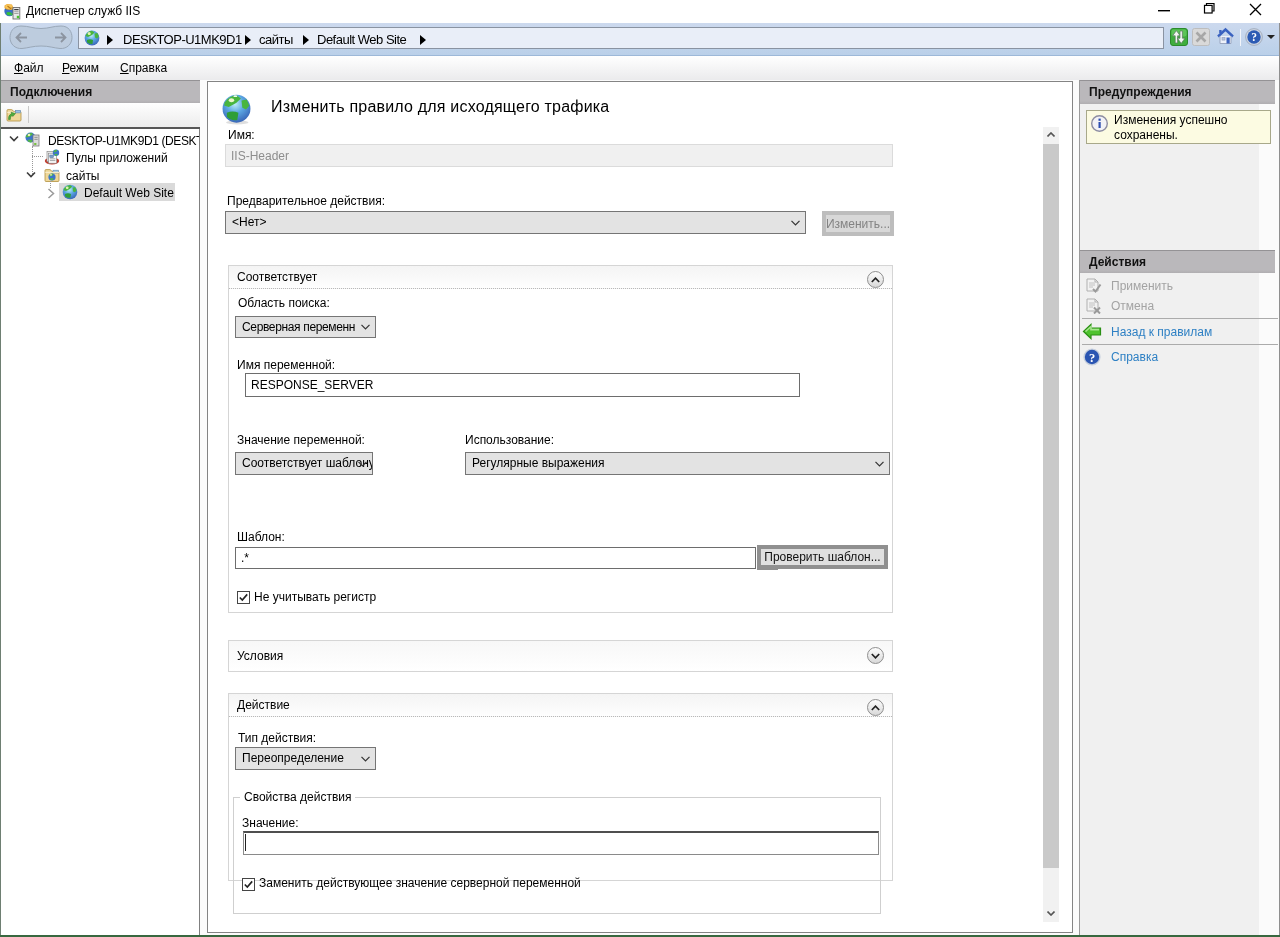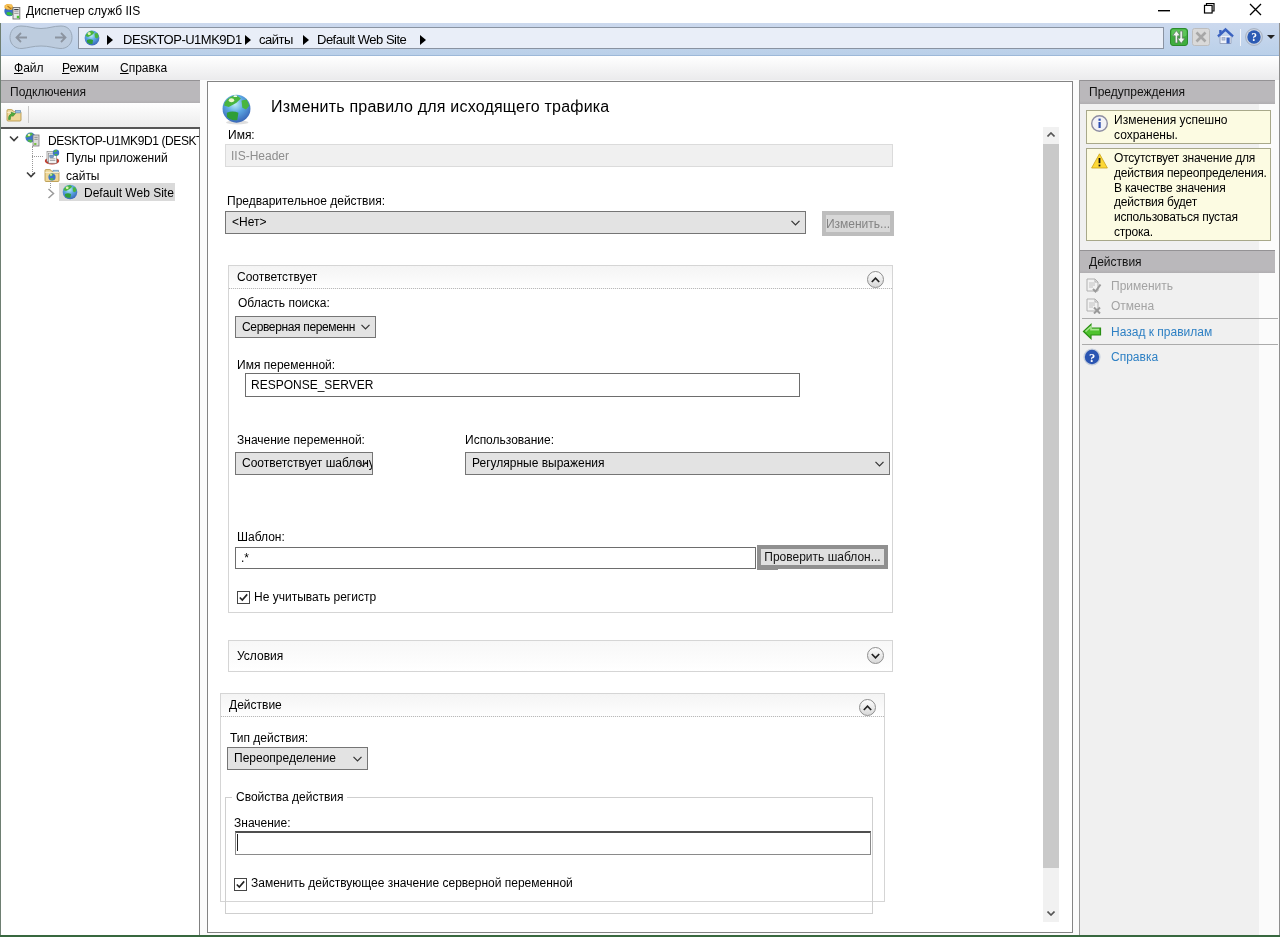--- a/index.html
+++ b/index.html
@@ -5,21 +5,21 @@
 body{position:relative;font-family:"Liberation Sans",sans-serif;font-size:12px;background:#fff;overflow:hidden;color:#000}
 .a{position:absolute}
 .combo{position:absolute;background:#e3e3e3;border:1px solid #757575;font-size:12px;line-height:20px;padding-left:6px;white-space:nowrap;overflow:hidden}
 .combo svg{position:absolute;right:5px;top:50%;margin-top:-3px}
 .inp{position:absolute;background:#fff;border:1px solid #6d6d6d;font-size:12px;padding-left:5px;display:flex;align-items:center;white-space:nowrap}
 .btn{position:absolute;background:#ddd;border:4px solid #404040;font-size:12px;display:flex;align-items:center;justify-content:center;white-space:nowrap}
 .sect{position:absolute;border:1px solid #d5d5d5;background:#fff}
 .shdr{position:absolute;left:0;top:0;right:0;height:23px;background:linear-gradient(#f4f4f4,#fefefe);font-size:12px;line-height:23px;padding-left:8px}
 .circ{position:absolute;width:17px;height:17px;border-radius:50%;border:1px solid #8e8e8e;background:linear-gradient(#fdfdfd,#d8d8d8);display:flex;align-items:center;justify-content:center}
 .chk{position:absolute;width:13px;height:13px;background:#fff;border:1px solid #454545}
-.phdr{position:absolute;background:linear-gradient(#bab8bb 86%,#b0aeb1);border-top:1px solid #949295;font-weight:normal;font-size:12px;line-height:22px;padding-left:9px;color:#111}
+.phdr{position:absolute;background:linear-gradient(#bab8bb 86%,#b0aeb1);border-top:1px solid #949295;font-weight:bold;font-size:12px;line-height:22px;padding-left:9px;color:#111}
 .ybox{position:absolute;background:#fcfbe2;border:1px solid #a8a88a;font-size:12px;line-height:14.8px}
 .alink{color:#2e80c4;font-size:12px}
 .agray{color:#a3a3a3;font-size:12px}
 .dotv{position:absolute;border-left:1px dotted #989898;width:0}
 </style></head>
 <body>
 
 <div class="a" style="left:0;top:0;width:1280px;height:23px;background:#fff">
   <svg class="a" style="left:4px;top:3px" width="17" height="17" viewBox="0 0 17 17">
     <circle cx="5.5" cy="8" r="5.2" fill="#3a6fc8"></circle>
@@ -259,21 +259,21 @@
 
   <div class="sect" style="left:20px;top:558px;width:665px;height:32px">
     <div class="shdr" style="height:30px;line-height:30px;background:linear-gradient(#f7f7f7,#fff)">Условия</div>
     <div class="circ" style="right:8px;top:6px">
         <svg width="9" height="6" viewBox="0 0 9 6">
           <path d="M0.8 1 L4.5 4.8 L8.2 1" fill="none" stroke="#222" stroke-width="1.7"></path>
         </svg>
       </div>
   </div>
 
-  <div class="sect" style="left:12px;top:611px;width:665px;height:209px">
+  <div class="sect" style="left:20px;top:611px;width:665px;height:188px">
     <div class="shdr" style="border-bottom:1px dotted #b9b9b9">Действие</div>
     <div class="circ" style="right:8px;top:5px">
         <svg width="9" height="6" viewBox="0 0 9 6">
           <path d="M0.8 5 L4.5 1.2 L8.2 5" fill="none" stroke="#222" stroke-width="1.7"></path>
         </svg>
       </div>
     <span class="a" style="left:9px;top:37px">Тип действия:</span>
     <div class="combo" style="left:6px;top:53px;width:141px;height:23px">Переопределение
       <svg width="9" height="6" viewBox="0 0 9 6">
           <path d="M0.5 0.8 L4.5 5 L8.5 0.8" fill="none" stroke="#333" stroke-width="1.2"></path>
@@ -306,28 +306,20 @@
 <div class="a" style="left:1079px;top:80px;width:180px;height:855px;background:#f0f0f0;border-left:1px solid #9a9a9a">
   <div class="phdr" style="left:0;top:0;width:195px;height:24px">Предупреждения</div>
   <div class="ybox" style="left:6px;top:30px;width:185px;height:34px">
     <svg class="a" style="left:4px;top:4px" width="17" height="17" viewBox="0 0 17 17">
       <circle cx="8.5" cy="8.5" r="7.8" fill="#f2f2f6" stroke="#8d8da2" stroke-width="1.4"></circle>
       <rect x="7.5" y="7" width="2.2" height="6" fill="#2d4fb0"></rect>
       <rect x="7.5" y="3.6" width="2.2" height="2.2" fill="#2d4fb0"></rect>
     </svg>
     <div class="a" style="left:27px;top:2px">Изменения успешно<br>сохранены.</div>
   </div>
-  <div class="ybox" style="left:6px;top:68px;width:185px;height:93px">
-    <svg class="a" style="left:4px;top:4px" width="17" height="16" viewBox="0 0 17 16">
-      <path d="M8.5 0.8 L16.4 15 L0.6 15Z" fill="#fdd835" stroke="#c9a21a" stroke-width="0.8"></path>
-      <rect x="7.6" y="5" width="1.8" height="5.2" fill="#111"></rect>
-      <rect x="7.6" y="11.6" width="1.8" height="1.8" fill="#111"></rect>
-    </svg>
-    <div class="a" style="left:27px;top:2px;white-space:nowrap;letter-spacing:-0.2px">Отсутствует значение для<br>действия переопределения.<br>В качестве значения<br>действия будет<br>использоваться пустая<br>строка.</div>
-  </div>
   <div class="phdr" style="left:0;top:170px;width:195px;height:23px">Действия</div>
   <svg class="a" style="left:5px;top:198px" width="17" height="16" viewBox="0 0 17 16">
     <path d="M2 1 L10 1 L13 4 L13 13 L2 13Z" fill="#f2f2f2" stroke="#b0b0b0" stroke-width="1"></path>
     <path d="M10 1 L10 4 L13 4" fill="none" stroke="#b0b0b0" stroke-width="1"></path>
     <path d="M4 5 L10 5 M4 7 L10 7 M4 9 L8 9" stroke="#bbb" stroke-width="0.9"></path>
     <path d="M8 11 L10.5 13.5 L15.5 6.5" fill="none" stroke="#9a9a9a" stroke-width="2"></path>
   </svg>
   <span class="a agray" style="left:31px;top:199px">Применить</span>
   <svg class="a" style="left:5px;top:218px" width="17" height="16" viewBox="0 0 17 16">
     <path d="M2 1 L10 1 L13 4 L13 13 L2 13Z" fill="#f2f2f2" stroke="#b0b0b0" stroke-width="1"></path>

